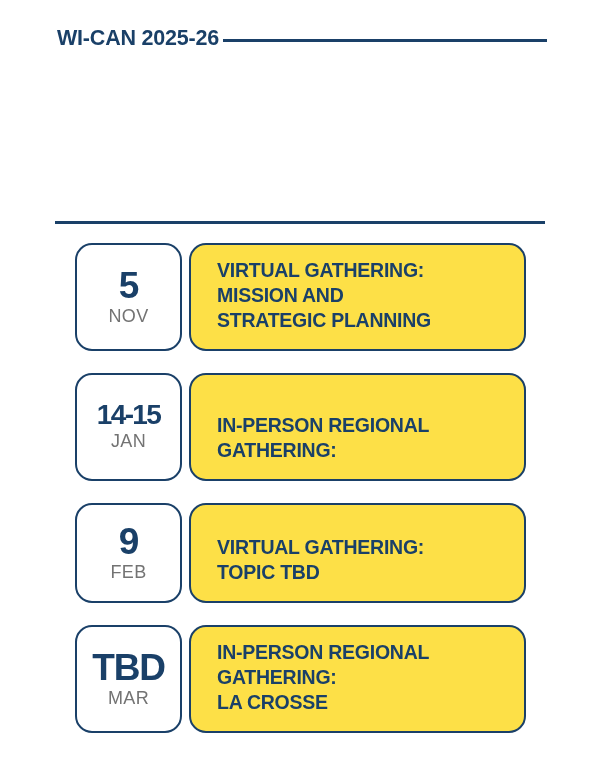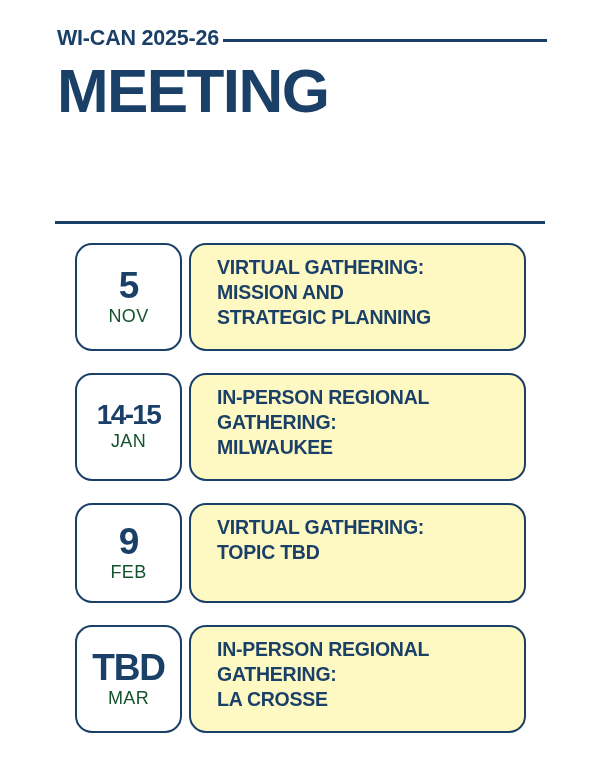--- a/index.html
+++ b/index.html
@@ -121,33 +121,33 @@
   .date-day.narrow {
     font-size: 28px;
     letter-spacing: -1.6px;
   }
 
   .date-month {
     font-size: 18px;
     font-weight: normal;
     line-height: 1.25;
     letter-spacing: 0.3px;
-    color: #14532d;
+    color: #737373;
     margin-top: 1px;
   }
 
   .title-box {
     flex: 1 1 auto;
     box-sizing: border-box;
     border: 2.6px solid #1a4068;
     border-radius: 17px;
     display: flex;
-    align-items: flex-start;
-    padding: 10px 18px 0 26px;
-    background: #fef9c3;
+    align-items: flex-end;
+    padding: 10px 18px 16px 26px;
+    background: #fde047;
     min-height: 108px;
   }
 
   .event-title {
     font-size: 19.5px;
     font-weight: bold;
     line-height: 1.28;
     letter-spacing: -0.25px;
     color: #1a4068;
     text-transform: uppercase;
@@ -166,21 +166,20 @@
 
 <div class="poster">
 
   <div class="header">
     <div class="eyebrow-row">
       <div class="eyebrow-text">WI-CAN 2025-26</div>
       <div class="eyebrow-rule"></div>
     </div>
 
     <div class="main-title">
-      <span class="line">MEETING</span>
     </div>
   </div>
 
   <div class="title-rule"></div>
 
   <div class="schedule">
 
     <div class="event-row row-tall">
       <div class="date-box">
         <div class="date-day">5</div>
@@ -197,21 +196,20 @@
 
     <div class="event-row row-tall">
       <div class="date-box">
         <div class="date-day narrow">14-15</div>
         <div class="date-month">JAN</div>
       </div>
       <div class="title-box">
         <div class="event-title">
           <span class="tline">IN-PERSON REGIONAL</span>
           <span class="tline">GATHERING:</span>
-          <span class="tline">MILWAUKEE</span>
         </div>
       </div>
     </div>
 
     <div class="event-row row-short">
       <div class="date-box">
         <div class="date-day">9</div>
         <div class="date-month">FEB</div>
       </div>
       <div class="title-box">

